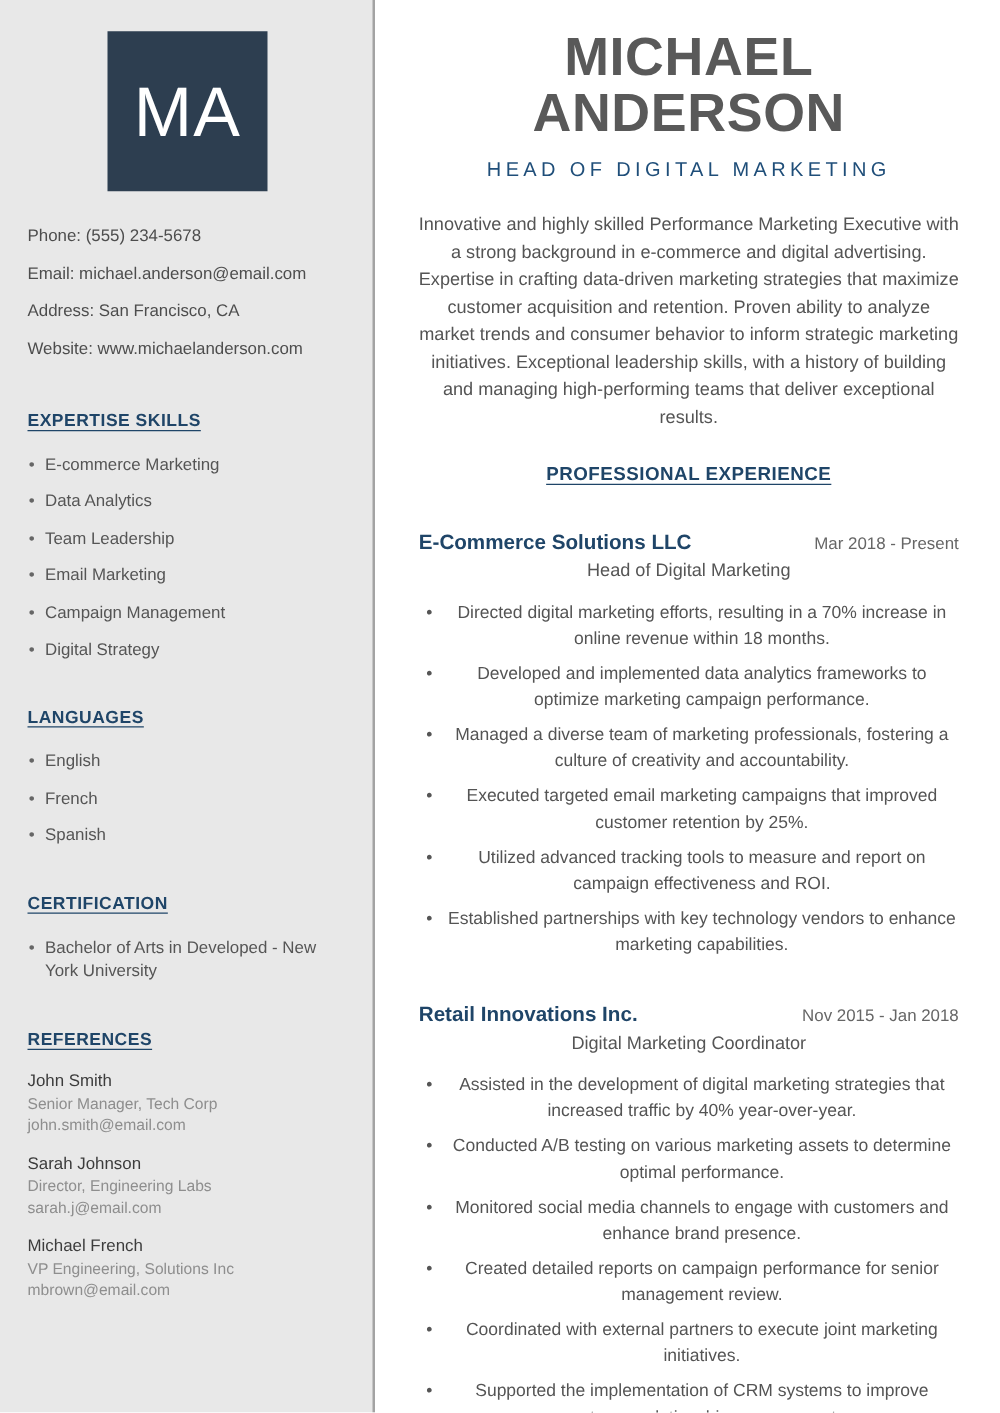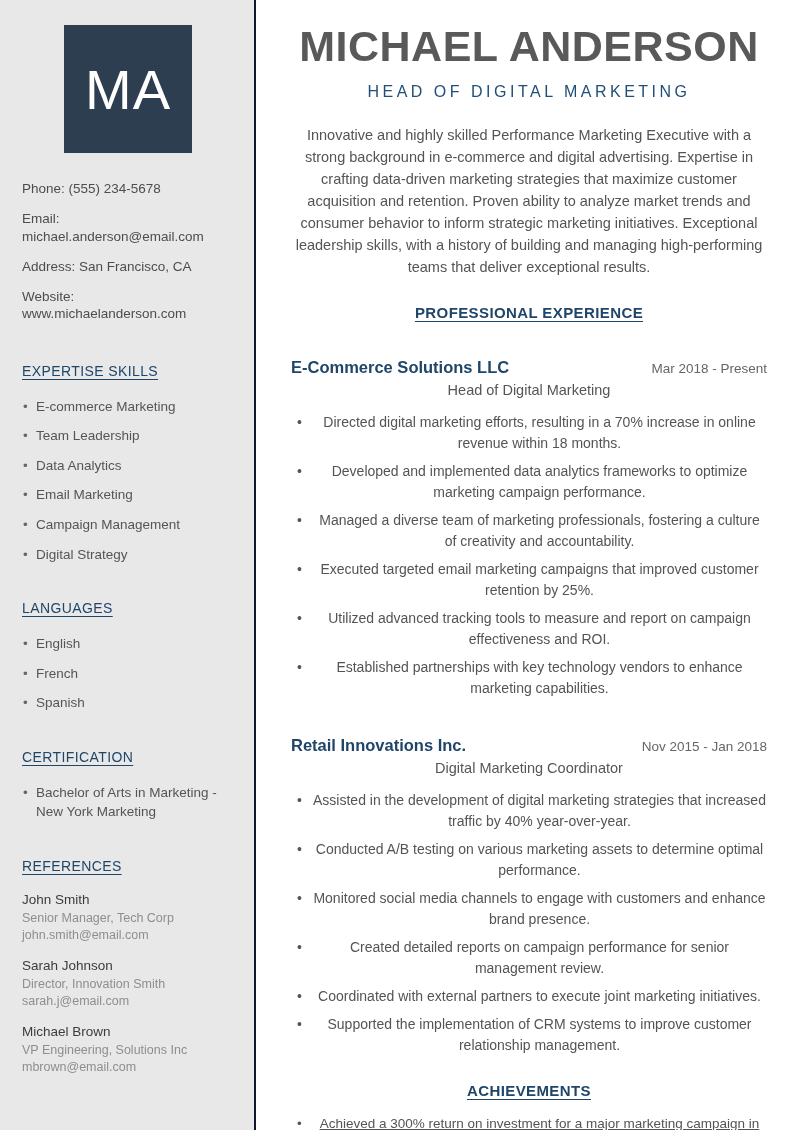--- a/index.html
+++ b/index.html
@@ -7,42 +7,42 @@
   body {
     width: 800px; height: 1130px;
     background: #ffffff;
     font-family: "Liberation Sans", sans-serif;
     -webkit-font-smoothing: antialiased;
   }
   .page { display: flex; width: 800px; height: 1130px; overflow: hidden; }
 
   
   .sidebar {
-    width: 256px; height: 1130px;
+    width: 300px; height: 1130px;
     background: #e8e8e8;
-    border-right: 2px solid #0f172a;
+    border-right: 2px solid #a3a3a3;
     padding: 25px 20px 17px 22px;
     flex-shrink: 0;
   }
   .monogram {
     width: 128px; height: 128px;
     background: #2d3e50;
     color: #ffffff;
     display: flex; align-items: center; justify-content: center;
     font-size: 56px; letter-spacing: 1px;
     margin: 0 auto 27px auto;
   }
   .contact-line {
     font-size: 13.5px; color: #4d4d4d;
     margin-bottom: 12.5px; line-height: 1.3;
   }
   .side-section { margin-top: 36px; }
   .side-section.first { margin-top: 40px; }
   .side-heading {
-    color: #1f4568; font-size: 14px; font-weight: normal;
+    color: #1f4568; font-size: 14px; font-weight: bold;
     letter-spacing: 0.4px;
     text-decoration: underline;
     text-underline-offset: 3px;
     margin: 0 0 18px 0;
   }
   ul.side-list { list-style: none; margin: 0; padding: 0; }
   ul.side-list li {
     position: relative; padding-left: 14px;
     font-size: 13.5px; color: #555555;
     line-height: 1.45; margin-bottom: 10px;
@@ -107,59 +107,59 @@
       <div class="contact-line">Phone: (555) 234-5678</div>
       <div class="contact-line">Email: michael.anderson@email.com</div>
       <div class="contact-line">Address: San Francisco, CA</div>
       <div class="contact-line">Website: www.michaelanderson.com</div>
     </div>
 
     <div class="side-section first">
       <h3 class="side-heading">EXPERTISE SKILLS</h3>
       <ul class="side-list">
         <li>E-commerce Marketing</li>
+        <li>Data Analytics</li>
         <li>Team Leadership</li>
-        <li>Data Analytics</li>
         <li>Email Marketing</li>
         <li>Campaign Management</li>
         <li>Digital Strategy</li>
       </ul>
     </div>
 
     <div class="side-section">
       <h3 class="side-heading">LANGUAGES</h3>
       <ul class="side-list">
         <li>English</li>
         <li>French</li>
         <li>Spanish</li>
       </ul>
     </div>
 
     <div class="side-section">
       <h3 class="side-heading">CERTIFICATION</h3>
       <ul class="side-list">
-        <li>Bachelor of Arts in Marketing - New York Marketing</li>
+        <li>Bachelor of Arts in Developed - New York University</li>
       </ul>
     </div>
 
     <div class="side-section">
       <h3 class="side-heading">REFERENCES</h3>
 
       <div class="ref">
         <div class="ref-name">John Smith</div>
         <div class="ref-line">Senior Manager, Tech Corp</div>
         <div class="ref-line">john.smith@email.com</div>
       </div>
       <div class="ref">
         <div class="ref-name">Sarah Johnson</div>
-        <div class="ref-line">Director, Innovation Smith</div>
+        <div class="ref-line">Director, Engineering Labs</div>
         <div class="ref-line">sarah.j@email.com</div>
       </div>
       <div class="ref">
-        <div class="ref-name">Michael Brown</div>
+        <div class="ref-name">Michael French</div>
         <div class="ref-line">VP Engineering, Solutions Inc</div>
         <div class="ref-line">mbrown@email.com</div>
       </div>
     </div>
   </aside>
 
   <main class="main">
     <h1 class="name">MICHAEL ANDERSON</h1>
     <div class="job-title">HEAD OF DIGITAL MARKETING</div>
     <p class="summary">Innovative and highly skilled Performance Marketing Executive with a strong background in e-commerce and digital advertising. Expertise in crafting data-driven marketing strategies that maximize customer acquisition and retention. Proven ability to analyze market trends and consumer behavior to inform strategic marketing initiatives. Exceptional leadership skills, with a history of building and managing high-performing teams that deliver exceptional results.</p>

